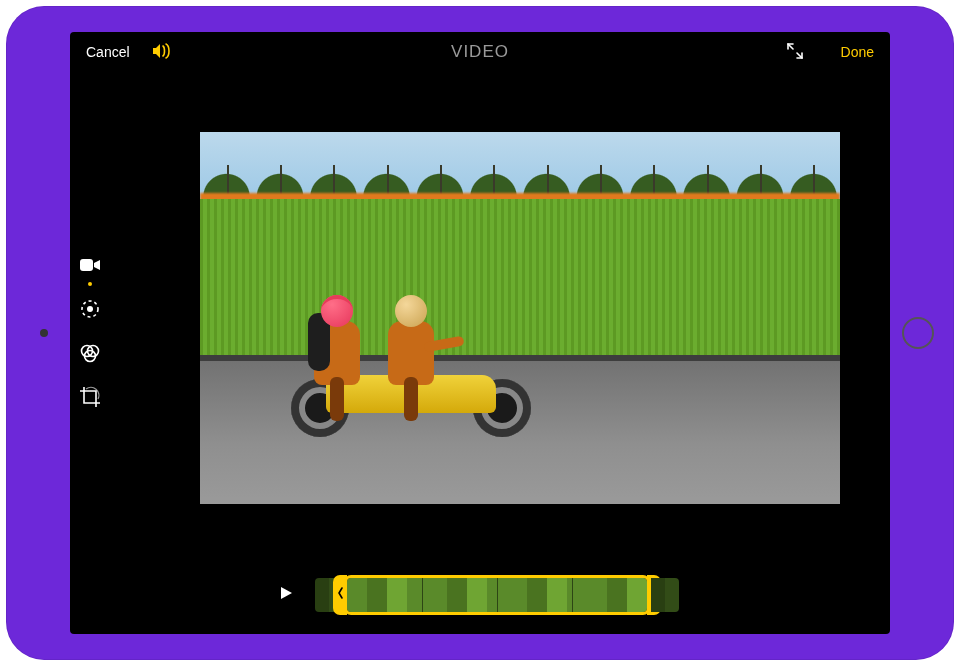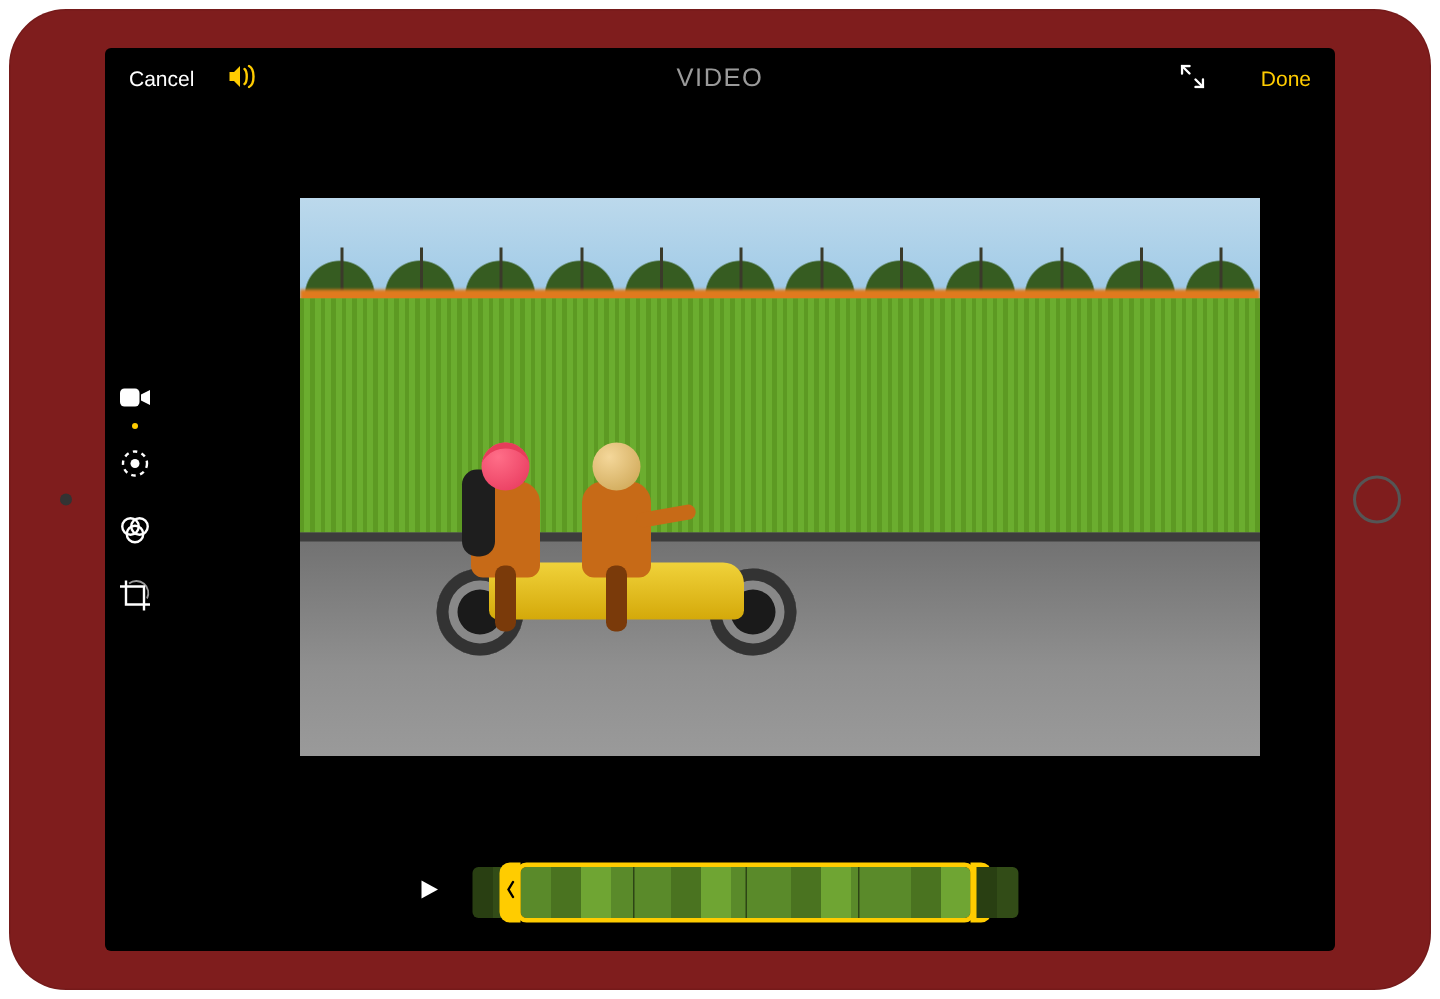--- a/index.html
+++ b/index.html
@@ -7,21 +7,21 @@
     width: 960px;
     height: 666px;
     background: #fff;
     font-family: -apple-system, BlinkMacSystemFont, "Helvetica Neue", Arial, sans-serif;
     overflow: hidden;
     position: relative;
   }
   .device {
     position: absolute;
     left: 6px; top: 6px; right: 6px; bottom: 6px;
-    background: #7f1d1d;
+    background: #6d28d9;
     border-radius: 38px;
     box-shadow: 0 0 0 1px rgba(0,0,0,0.08) inset;
   }
   .screen {
     position: absolute;
     left: 64px; right: 64px; top: 26px; bottom: 26px;
     background: #000;
     border-radius: 4px;
     overflow: hidden;
   }

